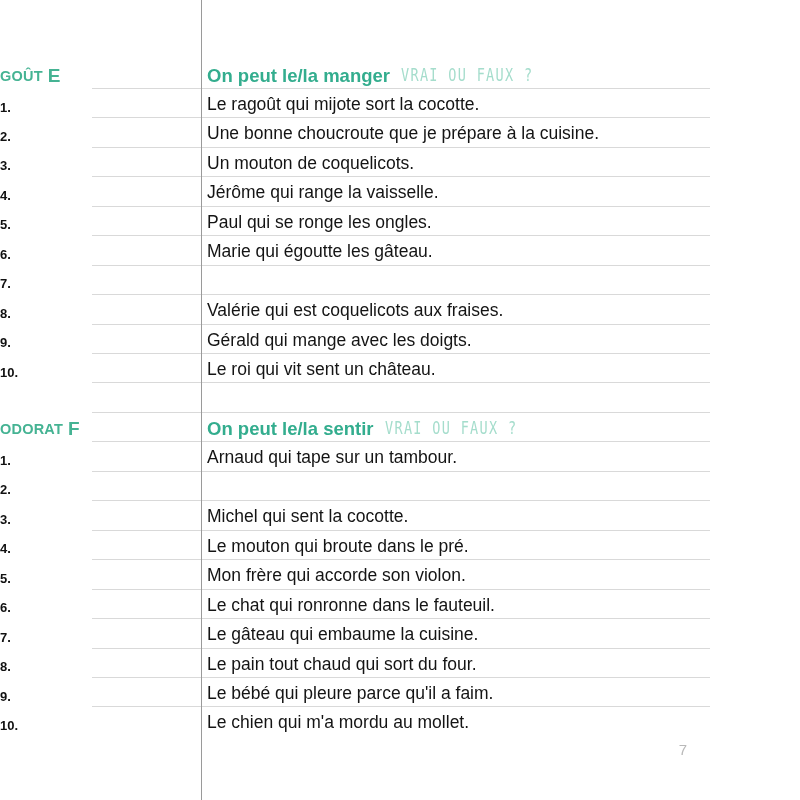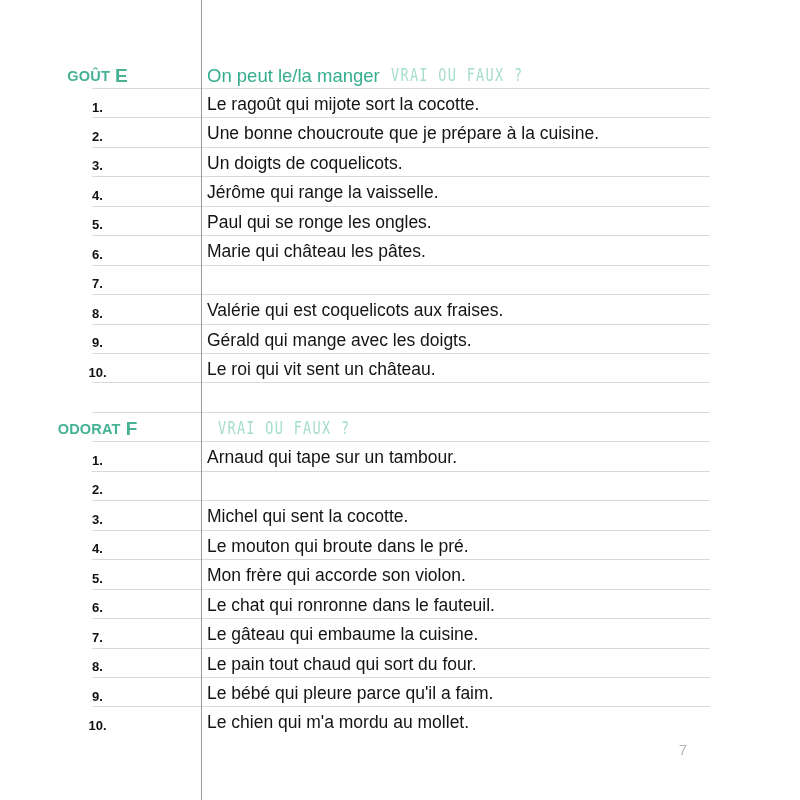--- a/index.html
+++ b/index.html
@@ -63,21 +63,21 @@
     align-items: flex-end;
   }
 
   
   .left-col {
     width: 198px;
     padding-right: 3px;
     box-sizing: border-box;
     text-align: right;
     display: flex;
-    justify-content: center;
+    justify-content: flex-start;
     align-items: baseline;
   }
   
   .right-col {
     flex: 1;
     padding-left: 9px;
     box-sizing: border-box;
     display: flex;
     align-items: baseline;
     white-space: nowrap;
@@ -97,21 +97,21 @@
     color: #45b393;
     font-weight: bold;
     font-size: 19px;
     line-height: 1;
     margin-left: 5px;
     position: relative;
     top: -3px;
   }
   .sec-title {
     color: #33ad8e;
-    font-weight: normal;
+    font-weight: bold;
     font-size: 18.5px;
     line-height: 1;
     position: relative;
     top: -3px;
   }
   .sec-hint {
     color: #a5ddcc;
     font-size: 16.5px;
     line-height: 1;
     margin-left: 11px;
@@ -208,21 +208,21 @@
         </div>
         <div class="right-col">
           <span class="item-text">Une bonne choucroute que je prépare à la cuisine.</span>
         </div>
       </div>
       <div class="row" style="top: 146.9px;">
         <div class="left-col">
           <span class="item-num">3.</span>
         </div>
         <div class="right-col">
-          <span class="item-text">Un doigts de coquelicots.</span>
+          <span class="item-text">Un mouton de coquelicots.</span>
         </div>
       </div>
       <div class="row" style="top: 176.35px;">
         <div class="left-col">
           <span class="item-num">4.</span>
         </div>
         <div class="right-col">
           <span class="item-text">Jérôme qui range la vaisselle.</span>
         </div>
       </div>
@@ -232,21 +232,21 @@
         </div>
         <div class="right-col">
           <span class="item-text">Paul qui se ronge les ongles.</span>
         </div>
       </div>
       <div class="row" style="top: 235.25px;">
         <div class="left-col">
           <span class="item-num">6.</span>
         </div>
         <div class="right-col">
-          <span class="item-text">Marie qui château les pâtes.</span>
+          <span class="item-text">Marie qui égoutte les gâteau.</span>
         </div>
       </div>
       <div class="row" style="top: 264.7px;">
         <div class="left-col">
           <span class="item-num">7.</span>
         </div>
       </div>
       <div class="row" style="top: 294.15px;">
         <div class="left-col">
           <span class="item-num">8.</span>
@@ -270,20 +270,21 @@
         <div class="right-col">
           <span class="item-text">Le roi qui vit sent un château.</span>
         </div>
       </div>
       <div class="row" style="top: 411.95px;">
         <div class="left-col">
           <span class="sec-label">ODORAT</span>
           <span class="sec-letter">F</span>
         </div>
         <div class="right-col">
+          <span class="sec-title">On peut le/la sentir</span>
           <span class="sec-hint">VRAI OU FAUX ?</span>
         </div>
       </div>
       <div class="row" style="top: 441.4px;">
         <div class="left-col">
           <span class="item-num">1.</span>
         </div>
         <div class="right-col">
           <span class="item-text">Arnaud qui tape sur un tambour.</span>
         </div>

